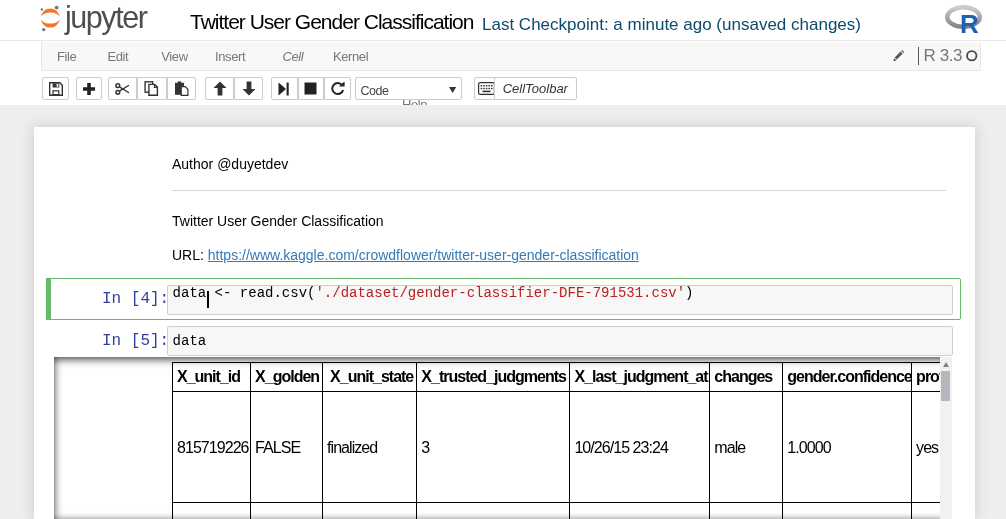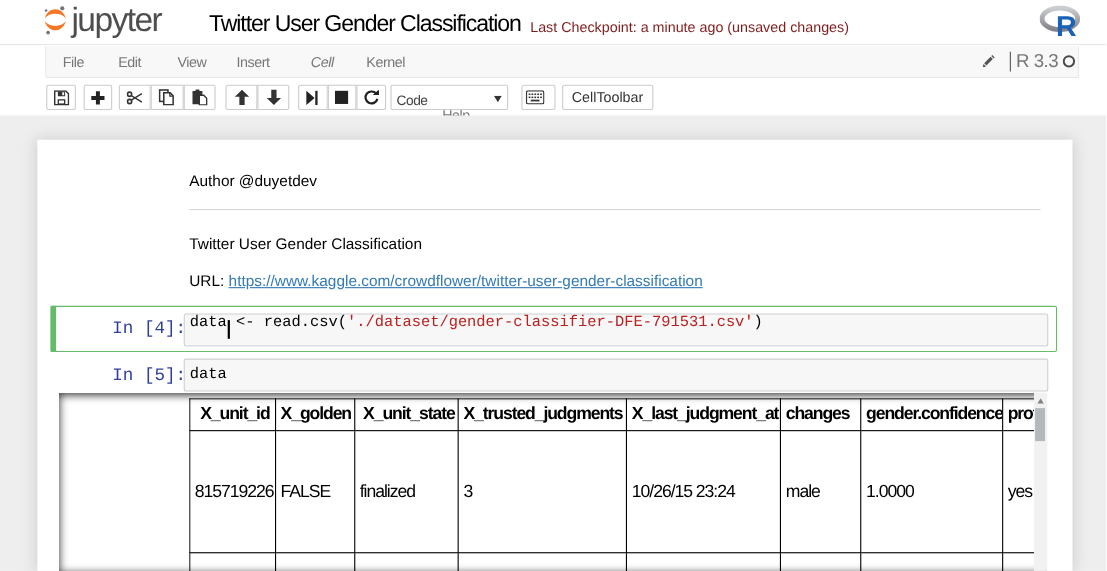--- a/index.html
+++ b/index.html
@@ -3,21 +3,21 @@
 <meta charset="utf-8">
 <style>
   * { margin:0; padding:0; box-sizing:content-box; }
   html,body { width:1006px; height:519px; overflow:hidden; }
   body { font-family:"Liberation Sans", sans-serif; background:#fff; position:relative; }
   .abs { position:absolute; }
   #page { position:absolute; top:0; left:0; width:1006px; height:519px; overflow:hidden; background:#fff; }
 
   
   #title { left:190px; top:7px; font-size:21px; letter-spacing:-1.0px; color:#000; line-height:29px; }
-  #chk { left:482px; top:15px; font-size:13px; letter-spacing:0px; color:#7f1d1d; line-height:20px; }
+  #chk { left:482px; top:15px; font-size:17px; letter-spacing:0px; color:#0c4a6e; line-height:20px; }
   #topline { left:0; top:40.2px; width:1006px; height:1.1px; background:#e7e7e7; }
 
   
   #menubar { left:41px; top:41.5px; width:938px; height:28.2px; background:#f8f8f8; border:1px solid #e7e7e7; border-top:none; border-radius:0 0 2px 2px; }
   #menubar .mi { position:absolute; top:1.6px; height:28px; line-height:28px; font-size:13px; letter-spacing:-0.4px; color:#777; }
 
   
   #kbar { left:917.8px; top:47px; width:1.3px; height:18.4px; background:#555; }
   #kname { left:923.6px; top:47px; font-size:17px; color:#777; line-height:17px; letter-spacing:-0.45px;}
 
@@ -186,21 +186,21 @@
           <rect x="13" y="3" width="1.6" height="1.4"></rect>
           <rect x="2.6" y="5.8" width="1.6" height="1.4"></rect>
           <rect x="5.2" y="5.8" width="1.6" height="1.4"></rect>
           <rect x="7.8" y="5.8" width="1.6" height="1.4"></rect>
           <rect x="10.4" y="5.8" width="1.6" height="1.4"></rect>
           <rect x="13" y="5.8" width="1.6" height="1.4"></rect>
           <rect x="4.5" y="8.6" width="8" height="1.6"></rect>
         </g>
       </svg>
   </div>
-  <div class="btn" style="left:511px; width:80.6px;">
+  <div class="btn" style="left:494px; width:80.6px;font-style:italic;">
     <span style="font-size:13px; color:#333;">CellToolbar</span>
   </div>
 
   <div class="abs" id="maindiv"></div>
   <div class="abs" id="container"></div>
 
   <div class="abs" id="md1">Author @duyetdev</div>
   <div class="abs" id="hr1"></div>
   <div class="abs" id="md2a">Twitter User Gender Classification</div>
   <div class="abs" id="md2b">URL: <a href="#">https://www.kaggle.com/crowdflower/twitter-user-gender-classification</a></div>
@@ -214,21 +214,21 @@
 
   <div class="abs prompt" style="left:102px; top:333px;">In [5]:</div>
   <div class="abs inputarea" style="top:326px;"></div>
   <div class="abs codeline" style="top:333px;">data</div>
 
   <div class="abs" id="outscroll">
     <div id="tablewrap">
       <table>
         <tbody>
             <tr style="height:29.5px;">
-          <th style="width:77px;text-align:center;">X_unit_id</th>
+          <th style="width:77px;">X_unit_id</th>
           <th style="width:71px;">X_golden</th>
           <th style="width:93px;text-align:center;">X_unit_state</th>
           <th style="width:151px;">X_trusted_judgments</th>
           <th style="width:138px;">X_last_judgment_at</th>
           <th style="width:72px;">changes</th>
           <th style="width:127px;">gender.confidence</th>
           <th style="width:60px;">profile_yn</th>
         </tr>
         <tr style="height:110.5px;">
           <td>815719226</td>

